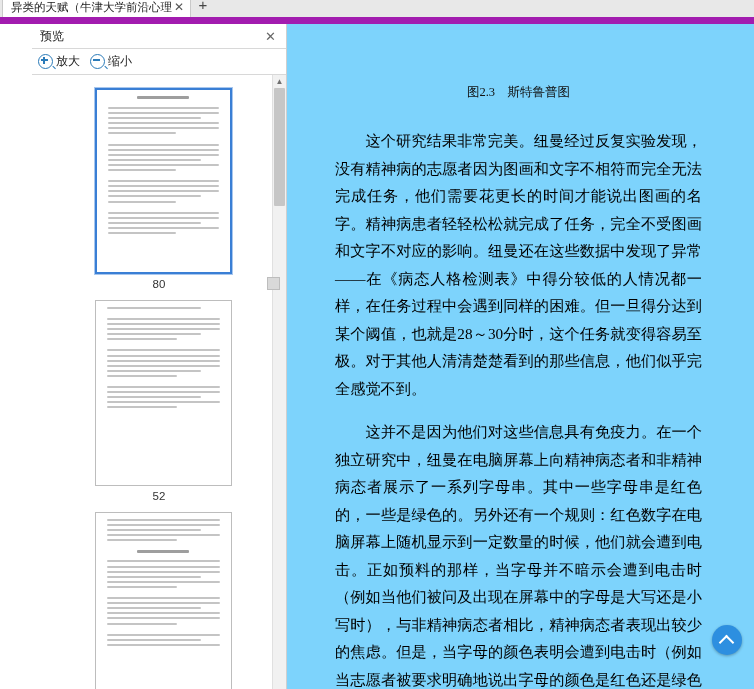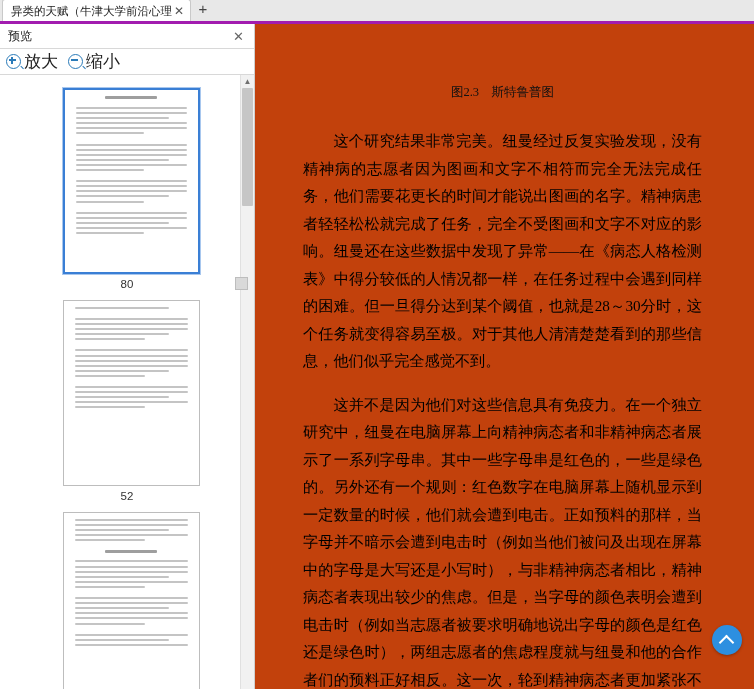--- a/index.html
+++ b/index.html
@@ -12,21 +12,21 @@
     background: #ffffff;
     font-family: "Liberation Sans", sans-serif;
     overflow: hidden;
     position: relative;
   }
 
   
   .tabbar {
     height: 24px;
     background: #e8e8e8;
-    border-bottom: 3px solid #a21caf;
+    border-bottom: 7px solid #a21caf;
     display: flex;
     align-items: flex-end;
     padding-left: 2px;
     box-sizing: border-box;
   }
   .tab {
     height: 22px;
     max-width: 196px;
     min-width: 120px;
     background: #ffffff;
@@ -66,20 +66,21 @@
   }
 
   
   .workspace {
     position: absolute;
     top: 24px;
     left: 0;
     right: 0;
     bottom: 0;
     display: flex;
+    padding-left: 32px;
   }
 
   
   .preview-panel {
     width: 255px;
     background: #ffffff;
     border-right: 1px solid #cfcfcf;
     box-sizing: border-box;
     display: flex;
     flex-direction: column;
@@ -110,21 +111,21 @@
     display: flex;
     align-items: center;
     padding-left: 6px;
     box-sizing: border-box;
     gap: 10px;
   }
   .zoom-btn {
     display: flex;
     align-items: center;
     gap: 3px;
-    font-size: 17px;
+    font-size: 12px;
     color: #222;
     cursor: pointer;
   }
   .zoom-glyph {
     width: 13px;
     height: 13px;
     border: 1.4px solid #2b7bb9;
     border-radius: 50%;
     position: relative;
     display: inline-block;
@@ -245,21 +246,21 @@
     width: 11px;
     height: 11px;
     background: #d9d9d9;
     border: 1px solid #bdbdbd;
     cursor: col-resize;
   }
 
   
   .doc-area {
     flex: 1;
-    background: #c2410c;
+    background: #7dd3fc;
     position: relative;
     overflow: hidden;
   }
   .page {
     position: absolute;
     top: 0; left: 0; right: 0; bottom: 0;
     padding: 60px 52px 20px 48px;
     box-sizing: border-box;
   }
   .fig-caption {

